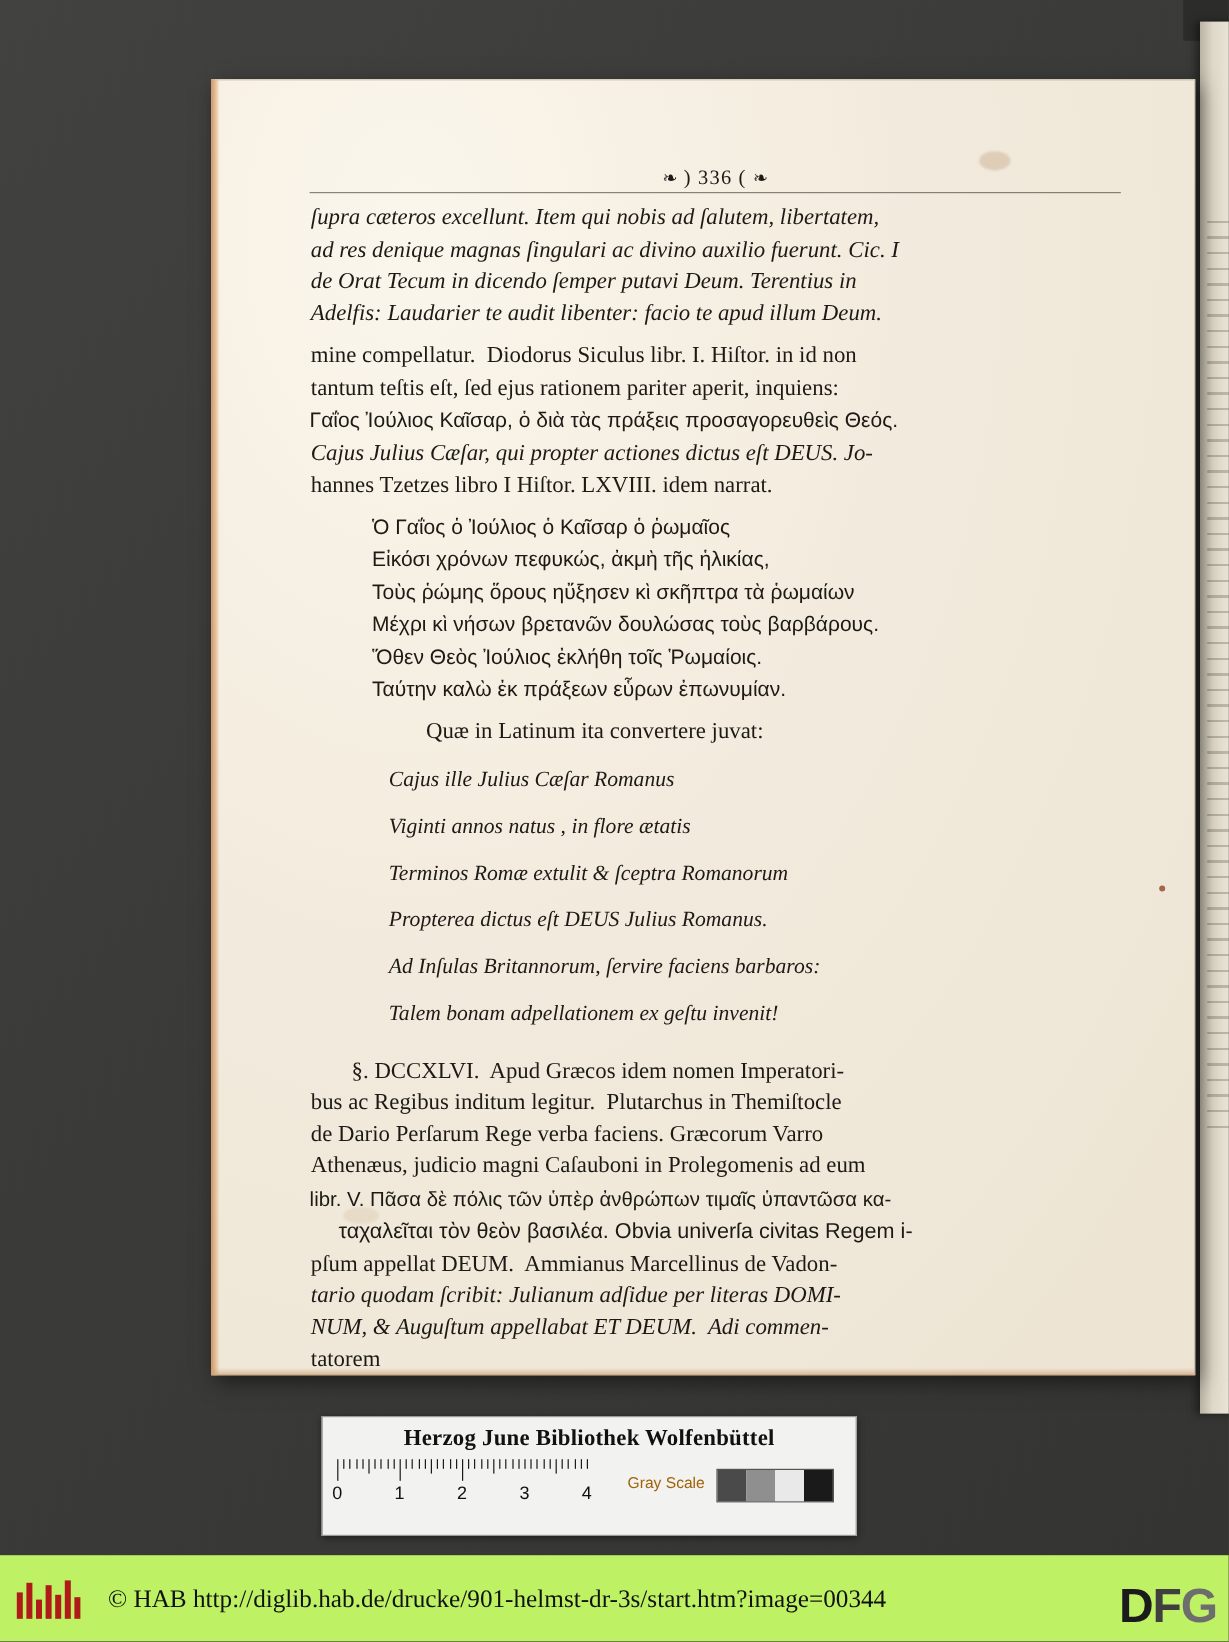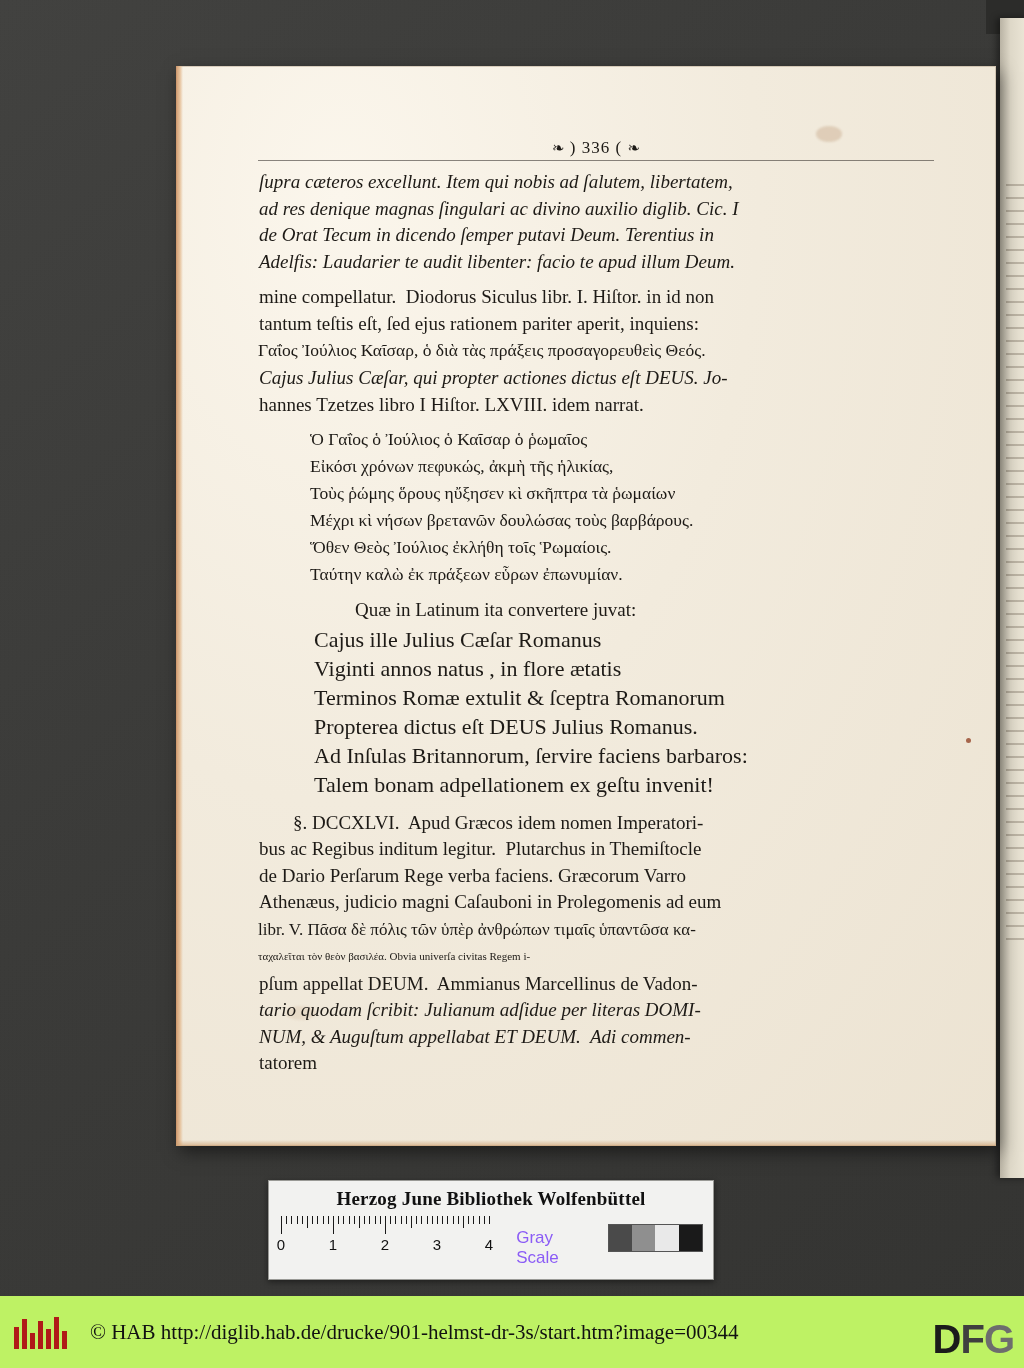--- a/index.html
+++ b/index.html
@@ -126,32 +126,33 @@
     font-family: "Liberation Serif", serif;
   }
   .ital-line {
     font-style: italic;
     font-size: 18.5px;
     line-height: 25.5px;
   }
   .indent { text-indent: 34px; }
   .center-ish { padding-left: 96px; }
   .greek {
-    font-family: Liberation Serif, serif;
+    font-family: Liberation Sans, sans-serif;
     font-size: 17.5px;
     line-height: 27px;
     padding-left: 52px;
     margin: 0;
     white-space: pre-wrap;
   }
   .verse {
-    font-size: 22px;
+    font-style: italic;
+    font-size: 18px;
     line-height: 25px;
     padding-left: 52px;
-    margin: 4px;
+    margin: 14px;
     white-space: pre-wrap;
   }
   .sect-head { margin-top: 8px; }
   .gap-s { height: 8px; }
   .right { text-align: left; }
 
   
   .target-card {
     position: absolute;
     left: 268px;
@@ -198,22 +199,22 @@
     font-size: 15px;
     color: #111;
   }
   .ruler-nums span {
     position: absolute;
     top: 0;
     transform: translateX(-50%);
   }
   .gray-label {
     font-family: "Liberation Sans", sans-serif;
-    font-size: 17px;
-    color: #8b5cf6;
+    font-size: 13px;
+    color: #a16207;
     padding-top: 12px;
   }
   .gray-patches {
     display: flex;
     width: 96px;
     height: 26px;
     border: 1px solid #555;
     margin-top: 8px;
   }
   .gray-patches div { flex: 1 1 auto; }
@@ -292,21 +293,21 @@
   <div class="page-body">
 
     <div class="headline">
       <span class="orn">❧</span>
       <span>) 336 (</span>
       <span class="orn">❧</span>
     </div>
     <div class="rule"></div>
 
     <p class="ln ital-line">ſupra cæteros excellunt. Item qui nobis ad ſalutem, libertatem,</p>
-    <p class="ln ital-line">ad res denique magnas ſingulari ac divino auxilio diglib. Cic. I</p>
+    <p class="ln ital-line">ad res denique magnas ſingulari ac divino auxilio fuerunt. Cic. I</p>
     <p class="ln ital-line">de Orat Tecum in dicendo ſemper putavi Deum. Terentius in</p>
     <p class="ln ital-line">Adelfis: Laudarier te audit libenter: facio te apud illum Deum.</p>
 
     <div class="gap-s"></div>
 
     <p class="ln">mine compellatur.  Diodorus Siculus libr. I. Hiſtor. in id non</p>
     <p class="ln">tantum teſtis eſt, ſed ejus rationem pariter aperit, inquiens:</p>
     <p class="greek" style="padding-left:0">Γαΐος Ἰούλιος Καῖσαρ, ὁ διὰ τὰς πράξεις προσαγορευθεὶς Θεός.</p>
     <p class="ln ital-line">Cajus Julius Cæſar, qui propter actiones dictus eſt DEUS. Jo-</p>
     <p class="ln">hannes Tzetzes libro I Hiſtor. LXVIII. idem narrat.</p>
@@ -331,21 +332,21 @@
     <p class="verse">Ad Inſulas Britannorum, ſervire faciens barbaros:</p>
     <p class="verse">Talem bonam adpellationem ex geſtu invenit!</p>
 
     <div class="gap-s"></div>
 
     <p class="ln indent">§. DCCXLVI.  Apud Græcos idem nomen Imperatori-</p>
     <p class="ln">bus ac Regibus inditum legitur.  Plutarchus in Themiſtocle</p>
     <p class="ln">de Dario Perſarum Rege verba faciens. Græcorum Varro</p>
     <p class="ln">Athenæus, judicio magni Caſauboni in Prolegomenis ad eum</p>
     <p class="greek" style="padding-left:0; font-size:17px;">libr. V. Πᾶσα δὲ πόλις τῶν ὑπὲρ ἀνθρώπων τιμαῖς ὑπαντῶσα κα-</p>
-    <p class="greek" style="padding-left:0; font-size:11px;">ταχαλεῖται τὸν θεὸν βασιλέα. Obvia univerſa civitas Regem i-</p>
+    <p class="greek" style="padding-left:0; font-size:18px;margin-left:24px;">ταχαλεῖται τὸν θεὸν βασιλέα. Obvia univerſa civitas Regem i-</p>
     <p class="ln">pſum appellat DEUM.  Ammianus Marcellinus de Vadon-</p>
     <p class="ln ital-line">tario quodam ſcribit: Julianum adſidue per literas DOMI-</p>
     <p class="ln ital-line">NUM, &amp; Auguſtum appellabat ET DEUM.  Adi commen-</p>
     <p class="ln right">tatorem</p>
   </div>
 </div>
 
 <div class="target-card">
   <div class="target-title">Herzog June Bibliothek Wolfenbüttel</div>
   <div class="target-row">

